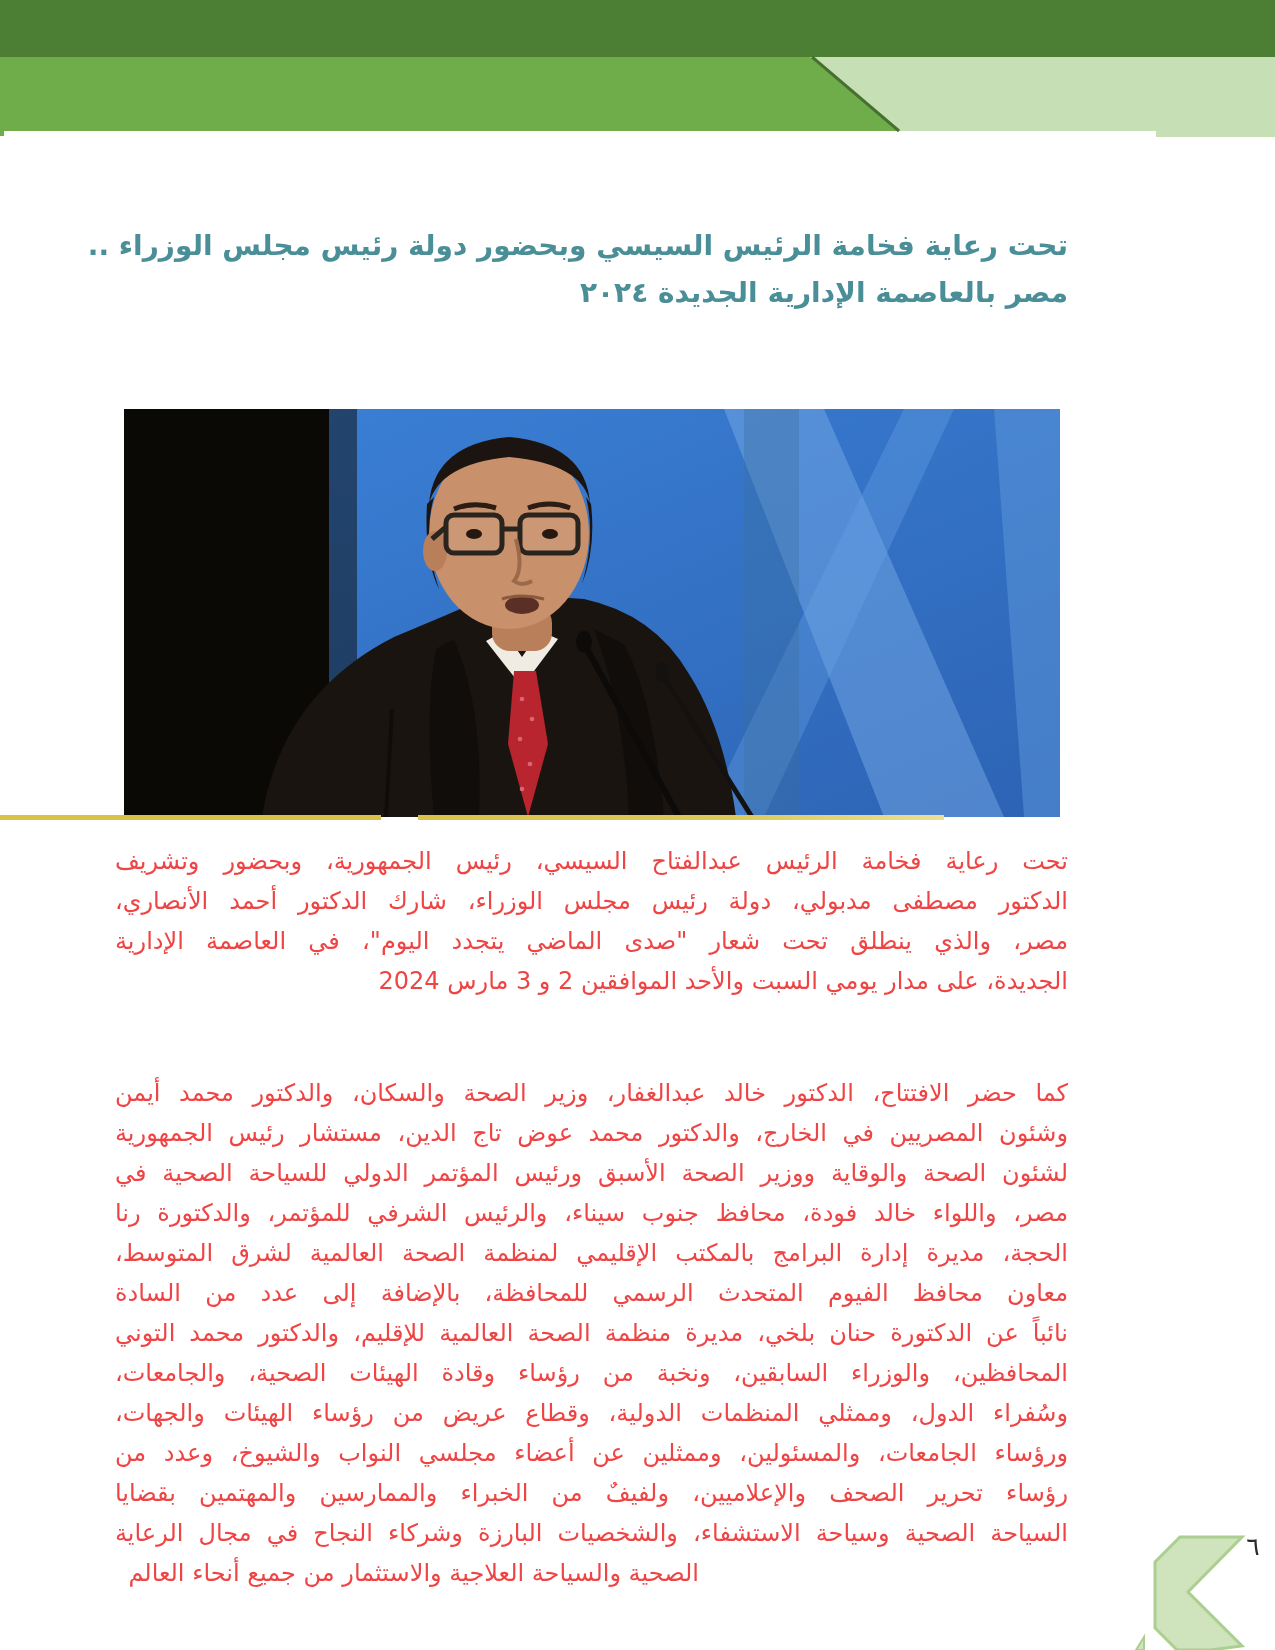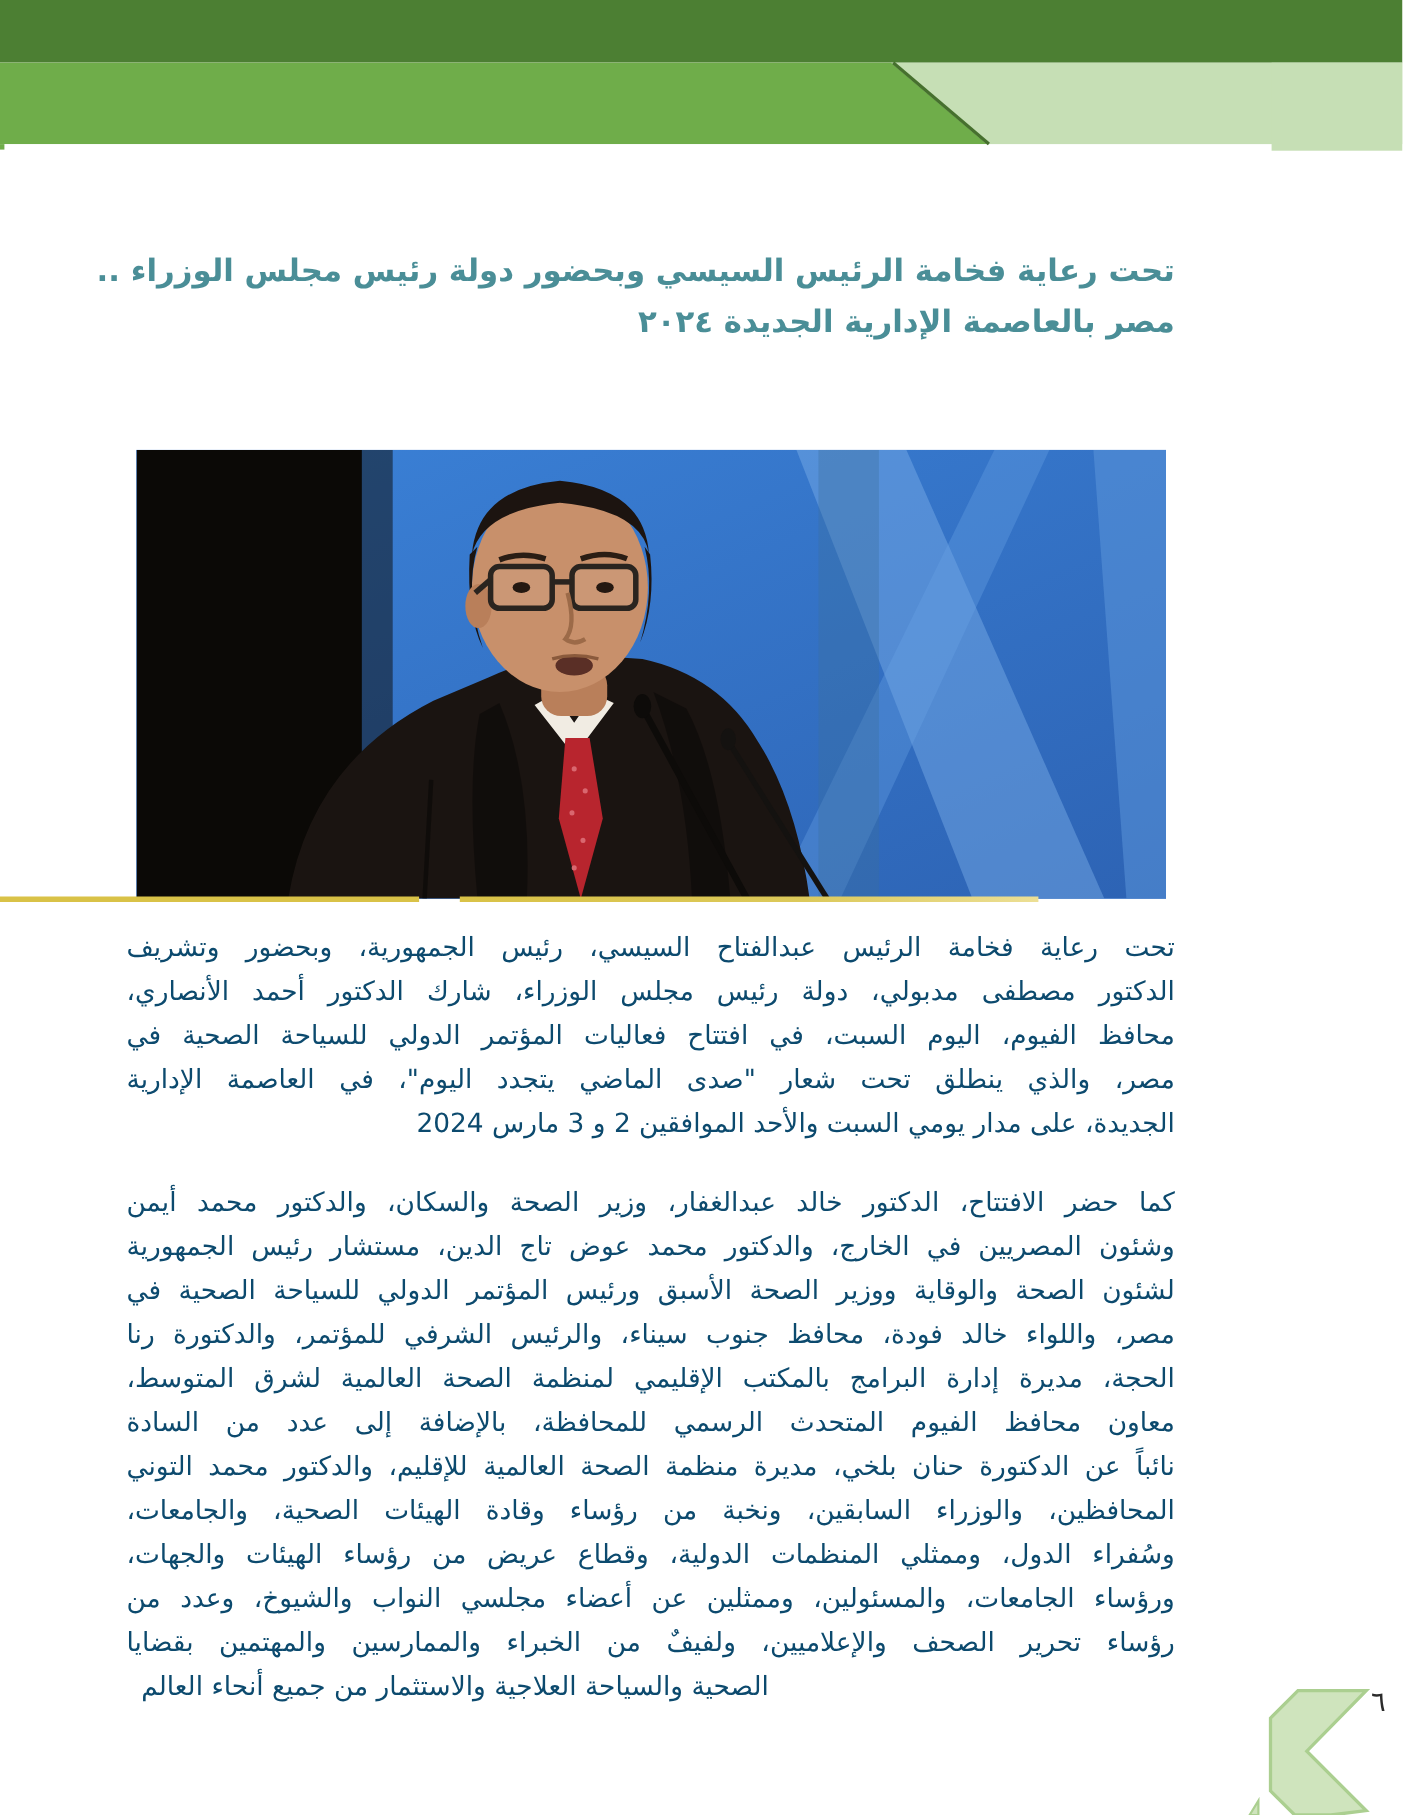--- a/index.html
+++ b/index.html
@@ -13,21 +13,21 @@
   
   .headline{left:115px;right:207px;top:222px;direction:rtl;color:#4a8e97;font-weight:bold;font-size:28px;}
   .hline{height:47px;line-height:47px;white-space:nowrap;}
   
   .photo{left:124px;top:409px;width:936px;height:408px;overflow:hidden;background:#2f6fc9;}
   
   .sep-a{left:0;top:815px;width:381px;height:5px;background:#d9c247;z-index:5;}
   .sep-b{left:418px;top:815px;width:526px;height:5px;z-index:5;
          background:linear-gradient(90deg,#d9c247 0%,#dcc95a 60%,#ecdf95 100%);}
   
-  .para{left:115px;right:207px;direction:rtl;color:#0c4a6e;font-size:24px;}
+  .para{left:115px;right:207px;direction:rtl;color:#ef4444;font-size:24px;}
   #para1{top:841px;}
   #para2{top:1049px;margin-top:24px;}
   .pline{height:40px;line-height:40px;white-space:nowrap;text-align:justify;text-align-last:justify;}
   .pline.last{text-align:right;text-align-last:right;}
   .pline.end{text-align:right;text-align-last:right;padding-right:369px;}
   
   .page-num{left:1238px;top:1532px;width:30px;font-size:25px;color:#2b2b2b;text-align:center;}
   #corner-art{left:1128px;top:1530px;width:147px;height:120px;}
 </style>
 </head>
@@ -112,37 +112,37 @@
     </g>
   </svg>
 </div>
 
 <div class="abs sep-a"></div>
 <div class="abs sep-b"></div>
 
 <div id="para1" class="abs para">
   <div class="pline">تحت رعاية فخامة الرئيس عبدالفتاح السيسي، رئيس الجمهورية، وبحضور وتشريف</div>
   <div class="pline">الدكتور مصطفى مدبولي، دولة رئيس مجلس الوزراء، شارك الدكتور أحمد الأنصاري،</div>
-  <div class="pline">محافظ الفيوم، اليوم السبت، في افتتاح فعاليات المؤتمر الدولي للسياحة الصحية في</div>
   <div class="pline">مصر، والذي ينطلق تحت شعار "صدى الماضي يتجدد اليوم"، في العاصمة الإدارية</div>
   <div class="pline last">الجديدة، على مدار يومي السبت والأحد الموافقين 2 و 3 مارس 2024</div>
 </div>
 
 <div id="para2" class="abs para">
   <div class="pline">كما حضر الافتتاح، الدكتور خالد عبدالغفار، وزير الصحة والسكان، والدكتور محمد أيمن</div>
   <div class="pline">وشئون المصريين في الخارج، والدكتور محمد عوض تاج الدين، مستشار رئيس الجمهورية</div>
   <div class="pline">لشئون الصحة والوقاية ووزير الصحة الأسبق ورئيس المؤتمر الدولي للسياحة الصحية في</div>
   <div class="pline">مصر، واللواء خالد فودة، محافظ جنوب سيناء، والرئيس الشرفي للمؤتمر، والدكتورة رنا</div>
   <div class="pline">الحجة، مديرة إدارة البرامج بالمكتب الإقليمي لمنظمة الصحة العالمية لشرق المتوسط،</div>
   <div class="pline">معاون محافظ الفيوم المتحدث الرسمي للمحافظة، بالإضافة إلى عدد من السادة</div>
   <div class="pline">نائباً عن الدكتورة حنان بلخي، مديرة منظمة الصحة العالمية للإقليم، والدكتور محمد التوني</div>
   <div class="pline">المحافظين، والوزراء السابقين، ونخبة من رؤساء وقادة الهيئات الصحية، والجامعات،</div>
   <div class="pline">وسُفراء الدول، وممثلي المنظمات الدولية، وقطاع عريض من رؤساء الهيئات والجهات،</div>
   <div class="pline">ورؤساء الجامعات، والمسئولين، وممثلين عن أعضاء مجلسي النواب والشيوخ، وعدد من</div>
   <div class="pline">رؤساء تحرير الصحف والإعلاميين، ولفيفٌ من الخبراء والممارسين والمهتمين بقضايا</div>
+  <div class="pline">السياحة الصحية وسياحة الاستشفاء، والشخصيات البارزة وشركاء النجاح في مجال الرعاية</div>
   <div class="pline end">الصحية والسياحة العلاجية والاستثمار من جميع أنحاء العالم</div>
 </div>
 
 <div class="abs page-num">٦</div>
 
 <svg id="corner-art" class="abs" viewBox="0 0 147 120" xmlns="http://www.w3.org/2000/svg" aria-hidden="true">
   <polygon points="27,32 52,7 114,7 60,62 114,116 82,120 49,120 27,98" fill="#cfe4bd" stroke="#abcf90" stroke-width="3"></polygon>
   <polygon points="8,120 16,107 16,120" fill="#cfe4bd" stroke="#abcf90" stroke-width="2"></polygon>
 </svg>
 

